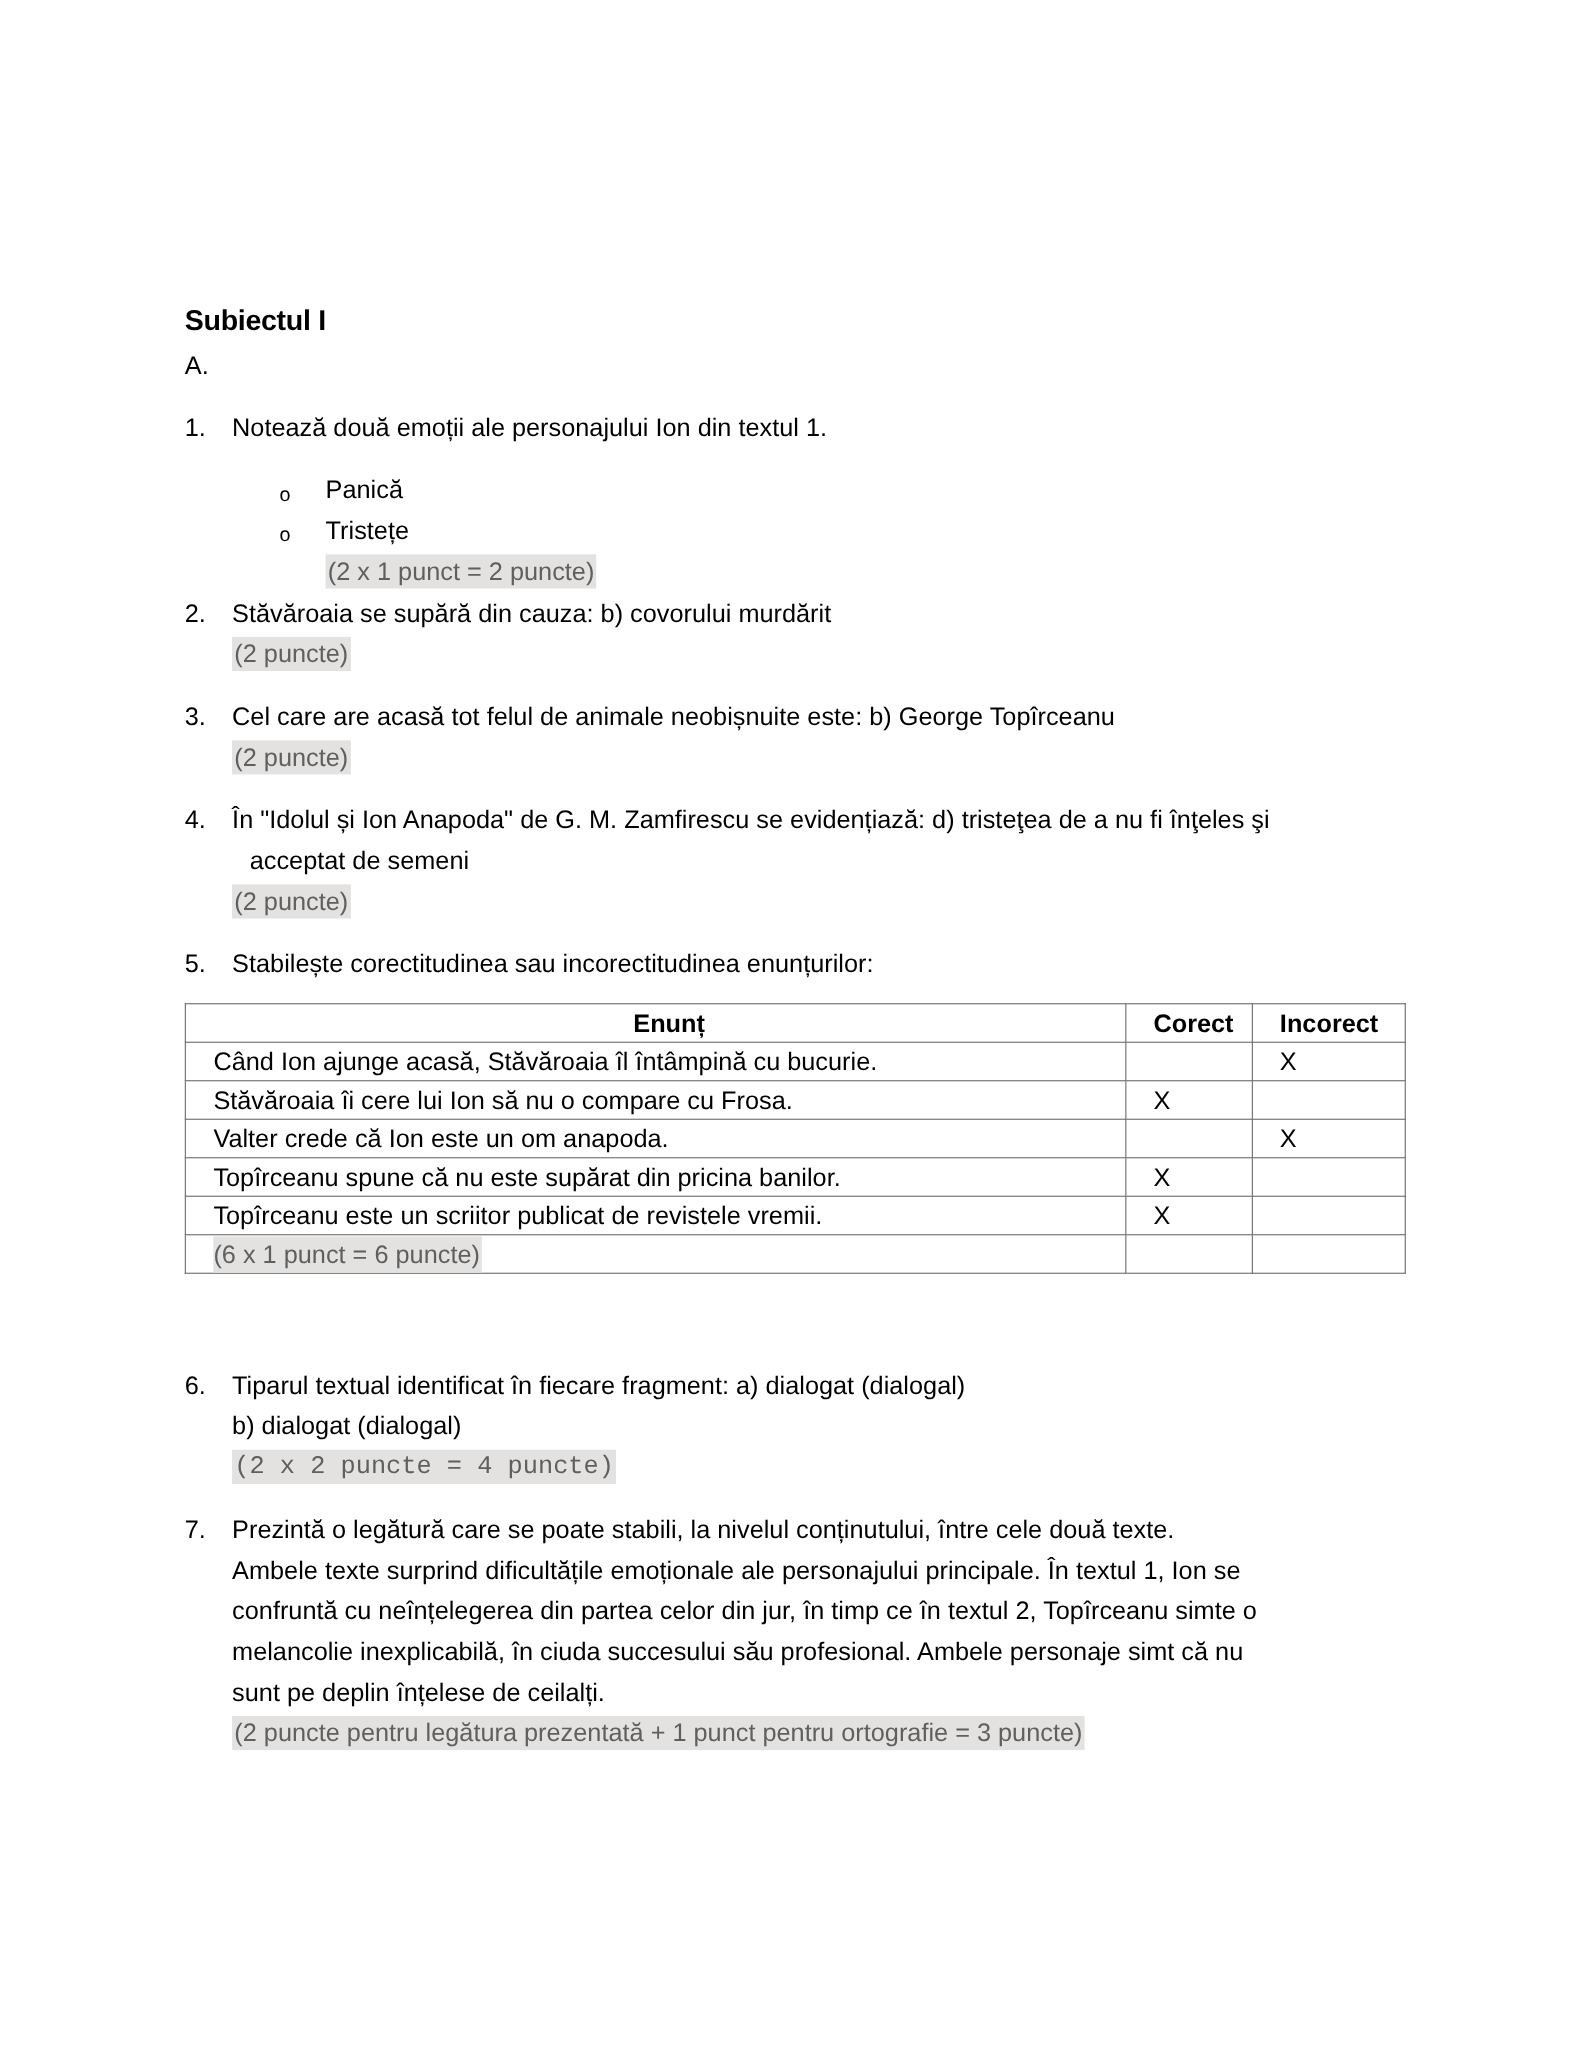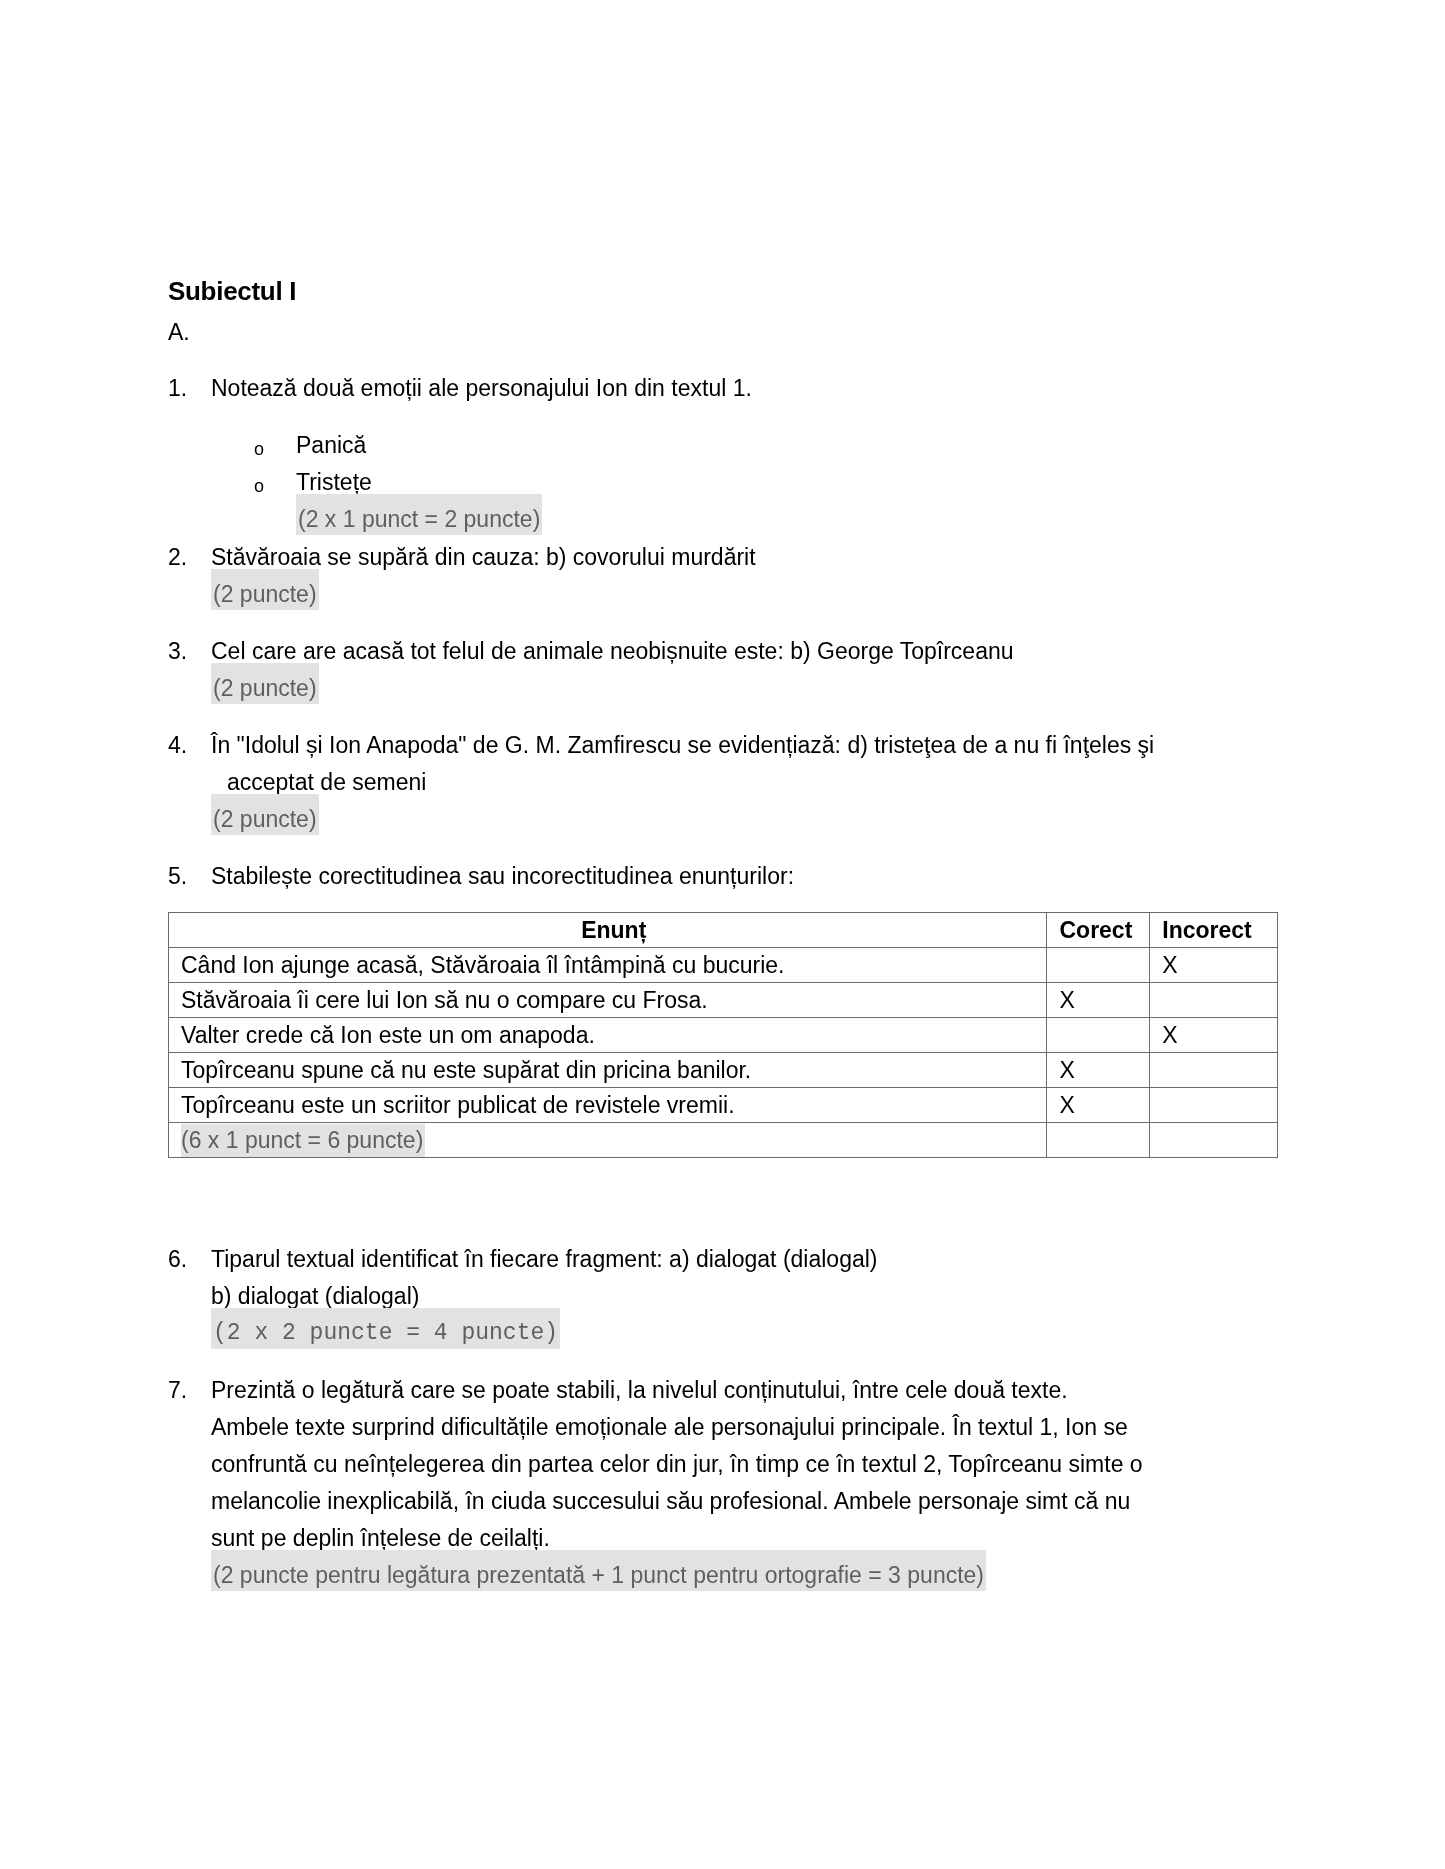--- a/index.html
+++ b/index.html
@@ -3,28 +3,28 @@
 <meta charset="utf-8">
 <style>
   html, body { margin: 0; padding: 0; background: #ffffff; }
   body {
     width: 1445px; height: 1869px; position: relative; overflow: hidden;
     font-family: "Liberation Sans", sans-serif; color: #000; font-size: 23px;
   }
   .page { position: absolute; left: 0; top: 0; width: 1334px; height: 1869px; }
   .abs { position: absolute; white-space: nowrap; line-height: 30px; }
   .title { font-weight: bold; font-size: 26px; letter-spacing: -0.3px; }
-  .hl { background: #e3e2e1; color: #5f5f5f; padding: 12px 2px 3px 2px; }
+  .hl { background: #e3e2e1; color: #5f5f5f; padding: 2px 2px 3px 2px; }
   .bullet { position: absolute; font-size: 18px; }
   table.tf {
     position: absolute; left: 168px; top: 912px; width: 1110px;
     border-collapse: collapse; font-size: 23px;
   }
   table.tf td, table.tf th {
-    border: 1.5px solid #6b6b6b; padding: 0 0 0 12px; height: 34px; line-height: 34px;
+    border: 1.5px solid #6b6b6b; padding: 0 0 0 25px; height: 34px; line-height: 34px;
     text-align: left; vertical-align: top; font-weight: normal;
   }
   table.tf th { font-weight: bold; }
   table.tf th.c-stmt { text-align: center; }
   table.tf td.tall { line-height: 35px; }
   .c-stmt { width: 874px; }
   .c-cor { width: 90px; }
   .c-inc { width: 115px; }
 </style>
 </head>

